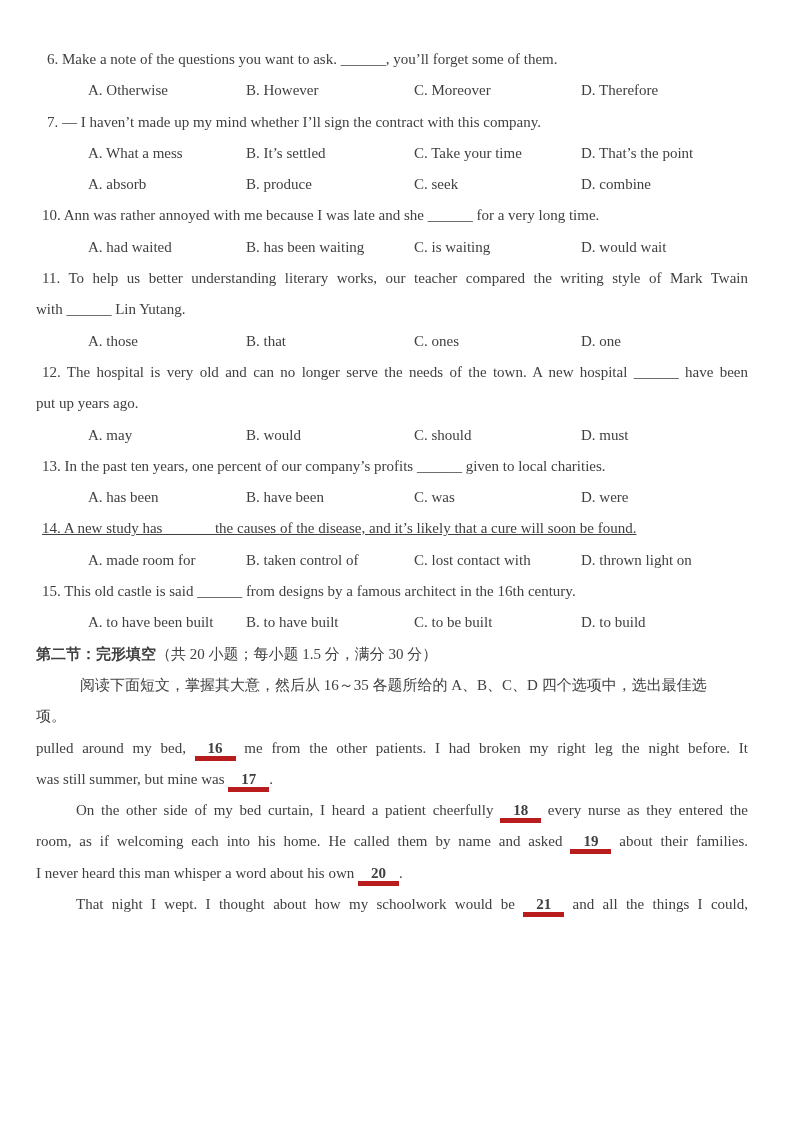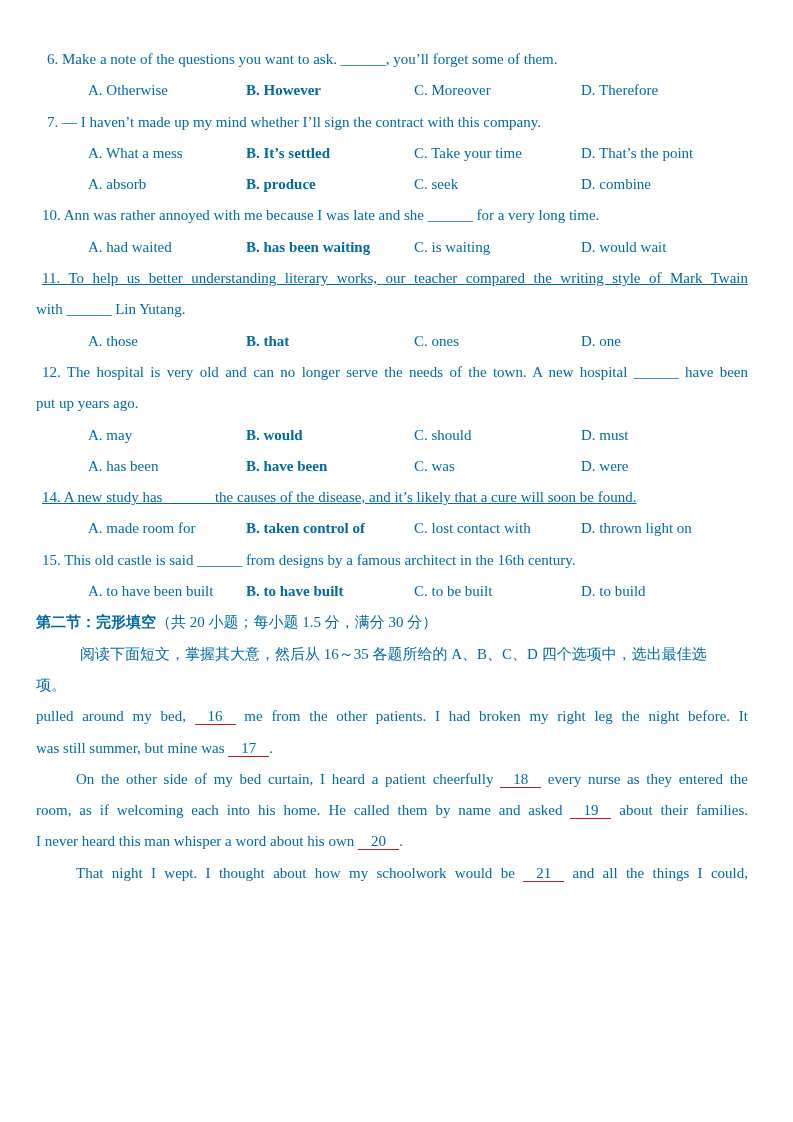--- a/index.html
+++ b/index.html
@@ -3,44 +3,45 @@
 <meta charset="utf-8">
 <style>
   html, body { margin: 0; padding: 0; background: #ffffff; }
   body { width: 793px; height: 1122px; }
   .page {
     box-sizing: border-box;
     width: 793px; height: 1122px;
     padding: 44px 45px 0 36px;
     overflow: hidden;
     background: #ffffff;
-    color: #0369a1;
+    color: #404040;
     font-family: "Liberation Serif", "DejaVu Serif", serif;
     font-size: 15px;
   }
   .line {
     position: relative;
     height: 31.3px;
     line-height: 31.3px;
     white-space: nowrap;
   }
   .line.just {
     white-space: normal;
     text-align: justify;
     text-align-last: justify;
     overflow: hidden;
   }
   .opt { position: absolute; top: 0; }
   .opt0 { left: 52px; }
-  .opt1 { left: 210px; font-weight: bold; }
+  .opt1 { left: 210px; }
   .opt2 { left: 378px; }
   .opt3 { left: 545px; }
   .blank {
-    border-bottom: 1px solid #b91c1c;
+    border-bottom: 5px solid #b91c1c;
     padding: 0 13px;
+    font-weight: bold;
   }
   .bold { font-weight: bold; }
 </style>
 </head>
 <body>
 
 <div class="page">
   <section id="questions">
       <div>
         <div class="line" style="padding-left: 11px;">6. Make a note of the questions you want to ask. ______, you’ll forget some of them.</div>
@@ -71,40 +72,41 @@
       <div>
         <div class="line" style="padding-left: 6px;">10. Ann was rather annoyed with me because I was late and she ______ for a very long time.</div>
         <div class="line">
           <span class="opt opt0">A. had waited</span>
           <span class="opt opt1">B. has been waiting</span>
           <span class="opt opt2">C. is waiting</span>
           <span class="opt opt3">D. would wait</span>
         </div>
       </div>
       <div>
-        <div class="line just" style="padding-left: 6px; text-decoration: underline;">11. To help us better understanding literary works, our teacher compared the writing style of Mark Twain</div>
+        <div class="line just" style="padding-left: 6px;">11. To help us better understanding literary works, our teacher compared the writing style of Mark Twain</div>
         <div class="line">with ______ Lin Yutang.</div>
         <div class="line">
           <span class="opt opt0">A. those</span>
           <span class="opt opt1">B. that</span>
           <span class="opt opt2">C. ones</span>
           <span class="opt opt3">D. one</span>
         </div>
       </div>
       <div>
         <div class="line just" style="padding-left: 6px;">12. The hospital is very old and can no longer serve the needs of the town. A new hospital ______ have been</div>
         <div class="line">put up years ago.</div>
         <div class="line">
           <span class="opt opt0">A. may</span>
           <span class="opt opt1">B. would</span>
           <span class="opt opt2">C. should</span>
           <span class="opt opt3">D. must</span>
         </div>
       </div>
       <div>
+        <div class="line" style="padding-left: 6px;">13. In the past ten years, one percent of our company’s profits ______ given to local charities.</div>
         <div class="line">
           <span class="opt opt0">A. has been</span>
           <span class="opt opt1">B. have been</span>
           <span class="opt opt2">C. was</span>
           <span class="opt opt3">D. were</span>
         </div>
       </div>
       <div>
         <div class="line" style="padding-left: 6px; text-decoration: underline;">14. A new study has ______ the causes of the disease, and it’s likely that a cure will soon be found.</div>
         <div class="line">

